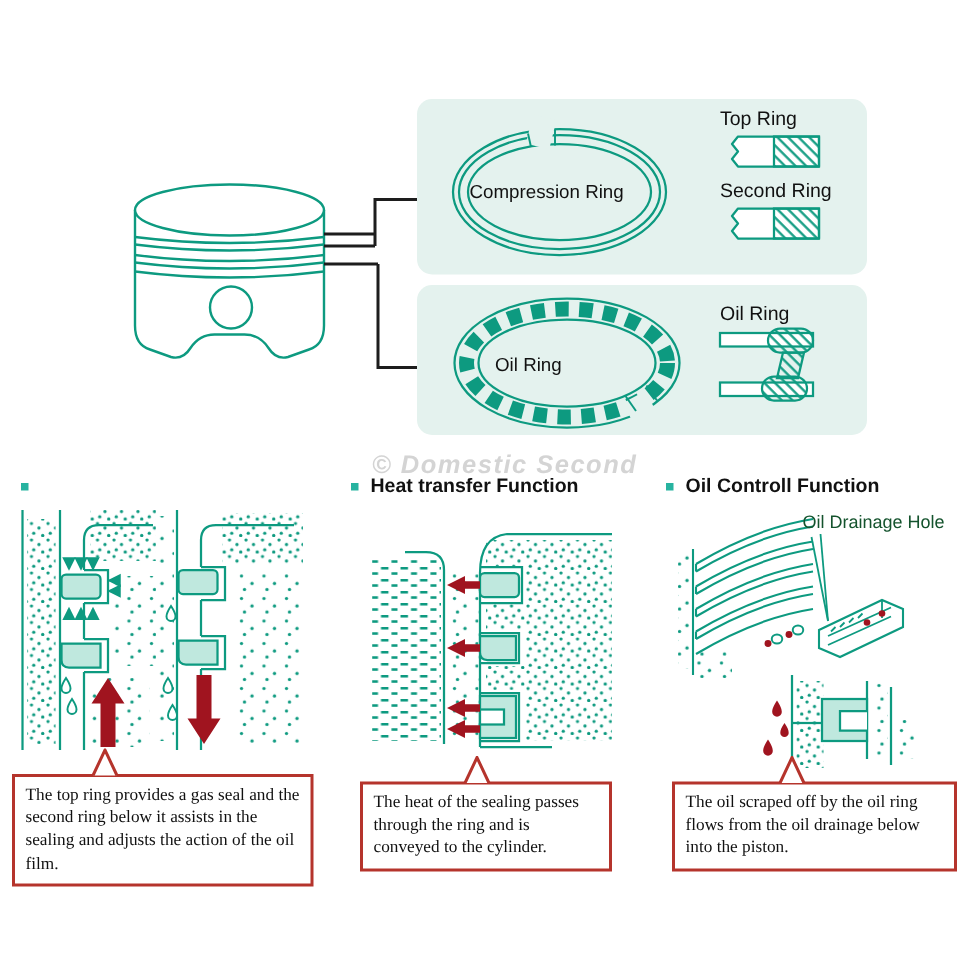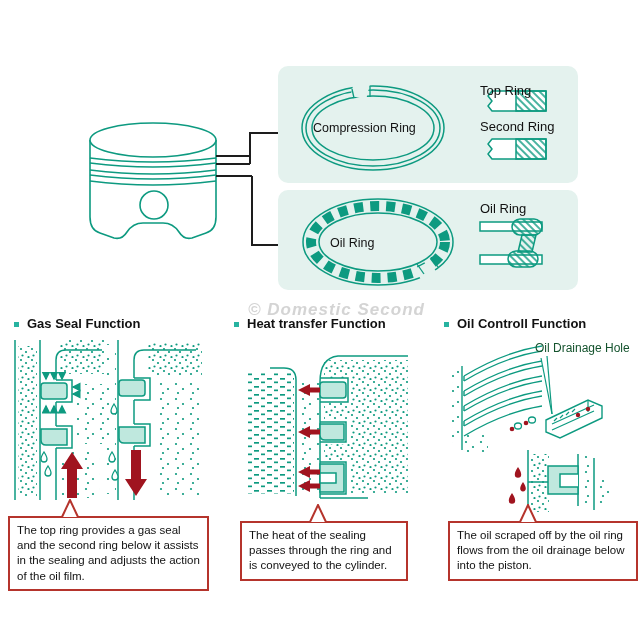--- a/index.html
+++ b/index.html
@@ -7,21 +7,21 @@
          font-family:"Liberation Sans","DejaVu Sans",sans-serif;color:#111;}
   .abs{position:absolute;}
   .panel{position:absolute;background:#e4f2ee;border-radius:10px;}
   .ring-label{position:absolute;font-size:12.5px;color:#111;text-align:left;}
   .bar-label{position:absolute;font-size:13px;color:#111;}
   .fn-title{position:absolute;font-size:13px;font-weight:bold;color:#111;white-space:nowrap;}
   .fn-bullet{position:absolute;width:5px;height:5px;background:#27b3a0;}
   .watermark{position:absolute;font-size:17px;font-weight:bold;font-style:italic;
              color:#cdcdcd;letter-spacing:1px;white-space:nowrap;opacity:.85;}
   .callout{position:absolute;background:#fff;border:2px solid #b5342c;
-           font-size:11.5px;line-height:1.32;padding:5px 7px;color:#111;z-index:2;}
+           font-size:11.5px;line-height:1.32;padding:5px 7px;color:#111;z-index:2;font-family:Liberation Serif, serif;}
   .pointer{position:absolute;z-index:3;}
   .drain-label{position:absolute;font-size:12px;color:#14532d;white-space:nowrap;}
 </style>
 </head>
 <body>
 
 <div id="stage">
 
   <svg class="abs" style="left:70px;top:113px;" width="160" height="135" viewBox="0 0 160 135">
     <g stroke="#0d9a80" stroke-width="1.6" fill="none">
@@ -68,21 +68,21 @@
         <path d="M12,1 H66 V21 H12 L8,16 L12,11 L8,6 Z" fill="#ffffff" stroke="#0d9a80" stroke-width="1.5" stroke-linejoin="round"></path>
         <rect x="36" y="1" width="30" height="20" fill="url(#ht1)" stroke="#0d9a80" stroke-width="1.5"></rect>
       </g>
 
       <g transform="translate(202,72)">
         <path d="M12,1 H66 V21 H12 L8,16 L12,11 L8,6 Z" fill="#ffffff" stroke="#0d9a80" stroke-width="1.5" stroke-linejoin="round"></path>
         <rect x="36" y="1" width="30" height="20" fill="url(#ht1)" stroke="#0d9a80" stroke-width="1.5"></rect>
       </g>
     </svg>
     <div class="ring-label" style="left:35px;top:55px;width:120px;">Compression Ring</div>
-    <div class="bar-label" style="left:202px;top:17px;">Top Ring</div>
+    <div class="bar-label" style="left:202px;top:5px;">Top Ring</div>
     <div class="bar-label" style="left:202px;top:53px;">Second Ring</div>
   </div>
 
   <div class="panel" style="left:278px;top:190px;width:300px;height:100px;">
     <svg class="abs" style="left:0;top:0;" width="300" height="100" viewBox="0 0 300 100">
       <defs>
         <pattern id="ht2" width="5" height="5" patternUnits="userSpaceOnUse" patternTransform="rotate(-45)">
           <line x1="1" y1="0" x2="1" y2="5" stroke="#0d9a80" stroke-width="1.5"></line>
         </pattern>
       </defs>
@@ -101,21 +101,20 @@
         <path d="M44,17 L58,17 L54,34 L40,34 Z" fill="url(#ht2)"></path>
         <rect x="34" y="1" width="30" height="16" rx="8" fill="url(#ht2)"></rect>
         <rect x="30" y="33" width="30" height="16" rx="8" fill="url(#ht2)"></rect>
       </g>
     </svg>
     <div class="ring-label" style="left:52px;top:46px;width:90px;">Oil Ring</div>
     <div class="bar-label" style="left:202px;top:11px;">Oil Ring</div>
   </div>
 
   <span class="fn-bullet" style="left:14px;top:322px;"></span>
-  <div class="fn-title" style="left:27px;top:316px;">Gas Seal Function</div>
   <span class="fn-bullet" style="left:234px;top:322px;"></span>
   <div class="fn-title" style="left:247px;top:316px;text-align:right;">Heat transfer Function</div>
   <span class="fn-bullet" style="left:444px;top:322px;"></span>
   <div class="fn-title" style="left:457px;top:316px;">Oil Controll Function</div>
   <div class="watermark" style="left:248px;top:300px;">© Domestic Second</div>
 
   <svg class="abs" style="left:8px;top:336px;" width="200" height="172" viewBox="0 0 200 172">
     <defs>
       <pattern id="dotD" width="11" height="11" patternUnits="userSpaceOnUse">
         <circle cx="2" cy="2" r="1.1" fill="#0d9a80"></circle>

